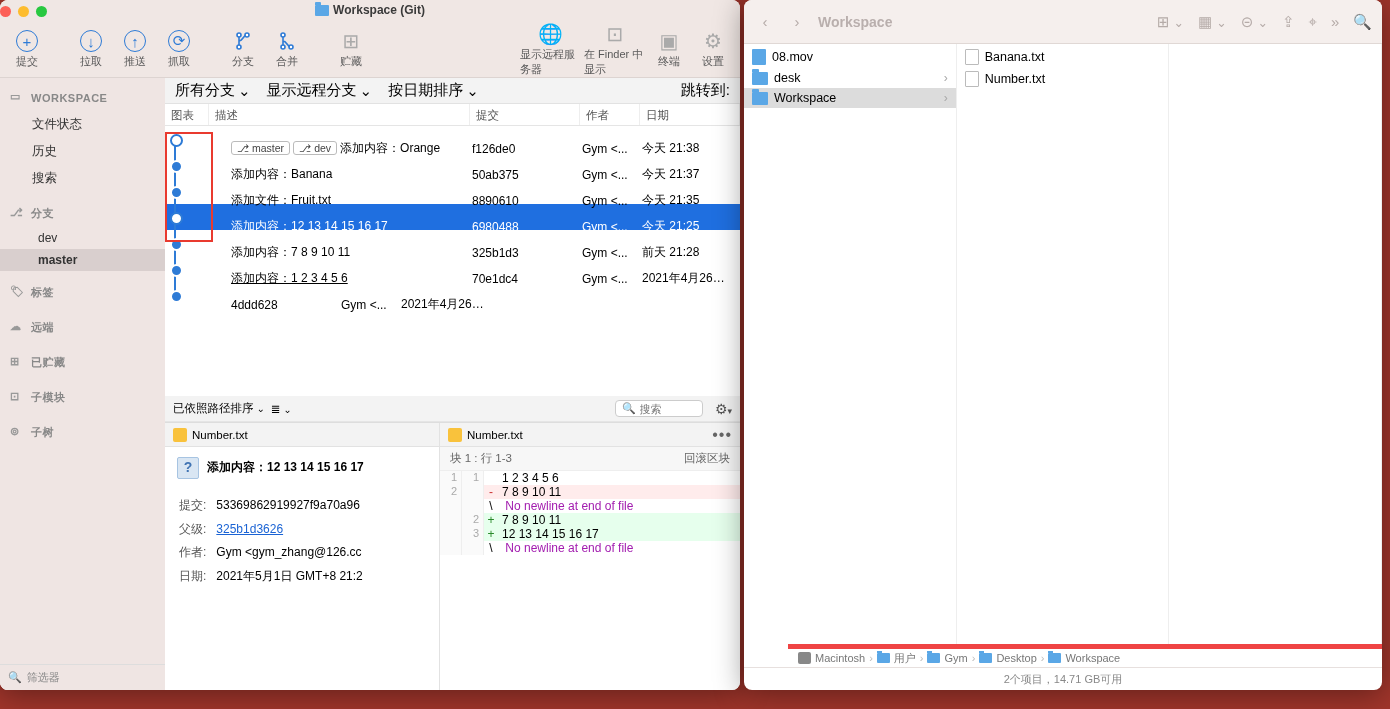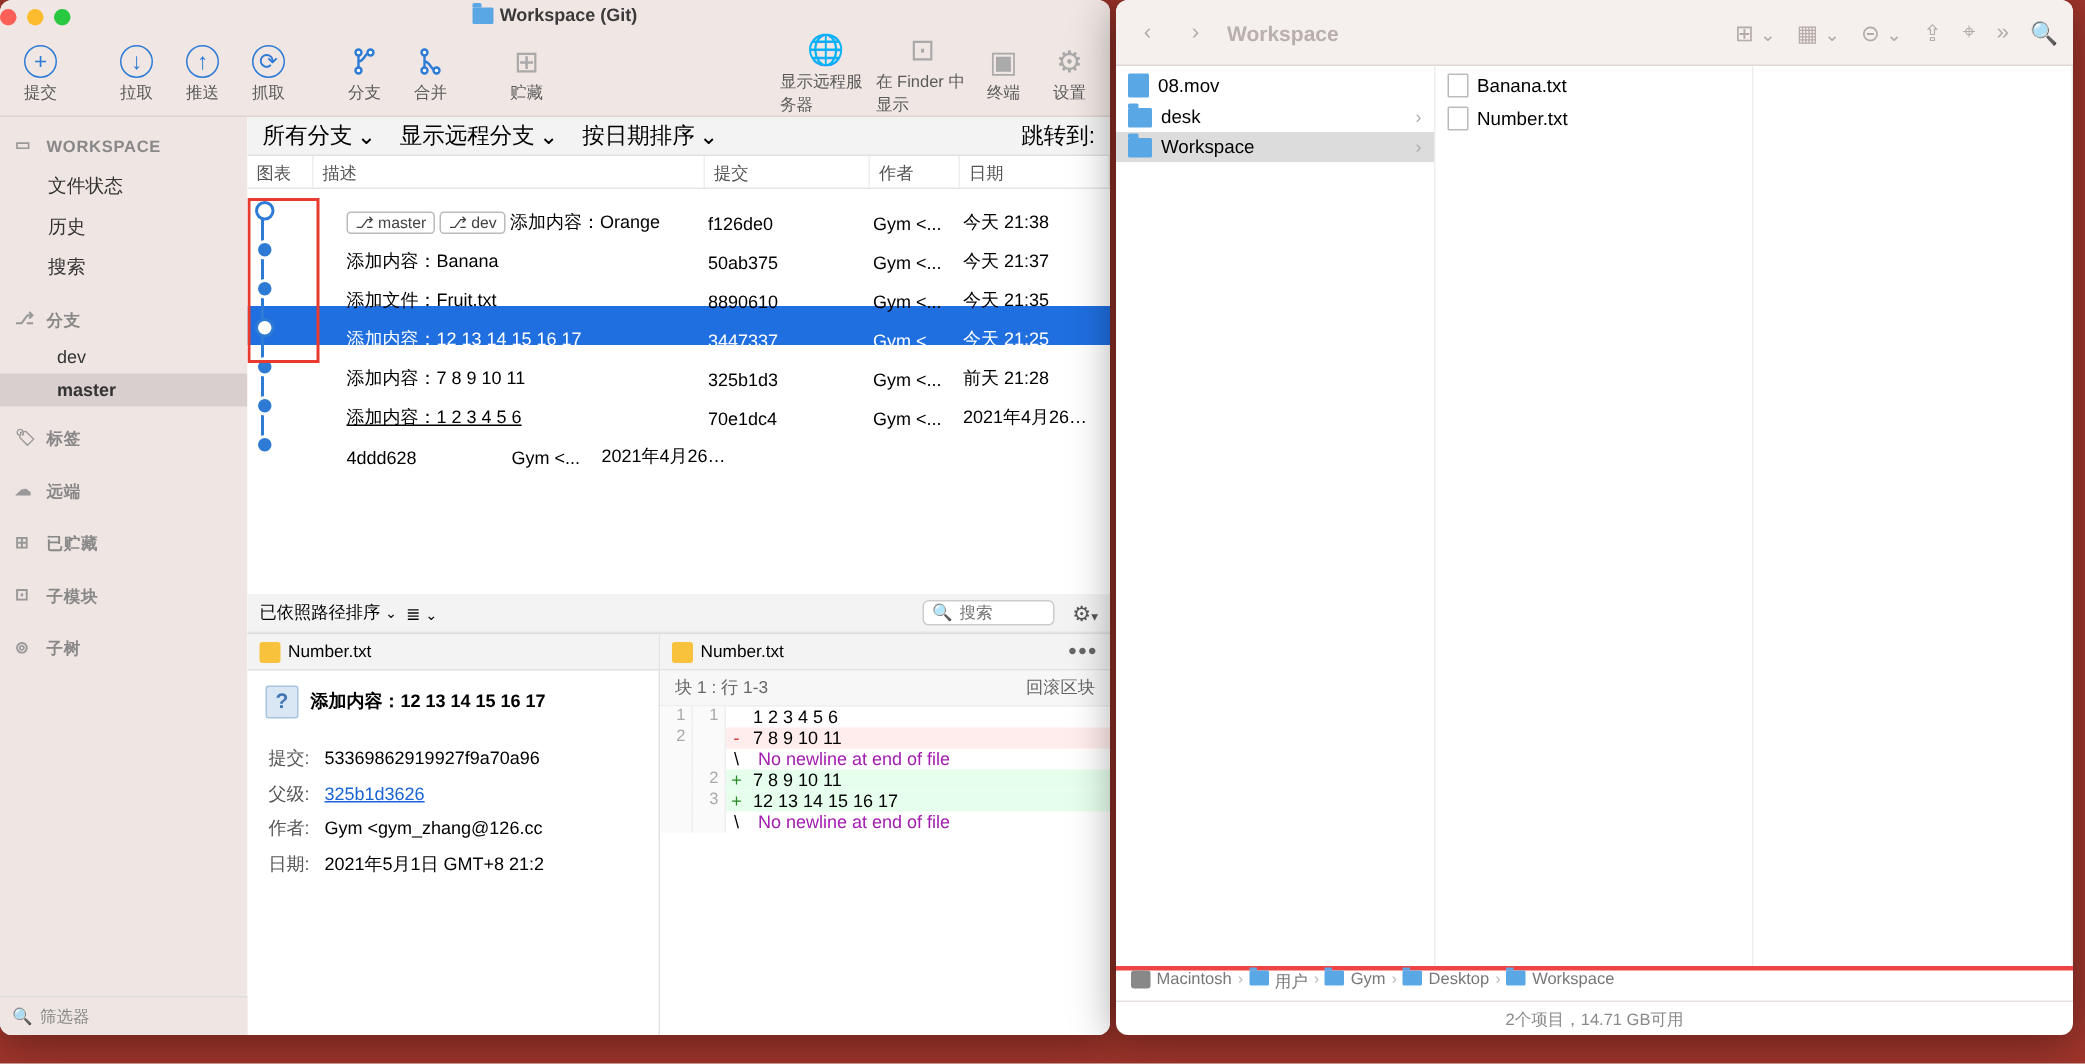--- a/index.html
+++ b/index.html
@@ -95,21 +95,21 @@
 .fn-body{display:flex;height:calc(100% - 44px - 46px);}
 .fn-col{flex:1;border-right:1px solid #eee;font-size:12.5px;padding-top:2px;}
 .fn-item{display:flex;align-items:center;gap:6px;padding:3px 8px;}
 .fn-item.sel{background:#dcdcdc;}
 .fn-fold{width:16px;height:13px;background:#5aa7e6;border-radius:1px;position:relative;}
 .fn-fold::before{content:"";position:absolute;top:-3px;left:0;width:7px;height:3px;background:#5aa7e6;border-radius:1px 1px 0 0;}
 .fn-file{width:14px;height:16px;background:#fff;border:1px solid #bbb;border-radius:1px;}
 .fn-mov{width:14px;height:16px;background:#5aa7e6;border-radius:1px;}
 .fn-chev{margin-left:auto;color:#aaa;font-size:12px;}
 
-.fn-path{height:23px;border-top:3px solid #ef4444;display:flex;padding:0 10px;font-size:11px;color:#777;gap:4px;}
+.fn-path{height:23px;border-top:5px solid #ef4444;display:flex;align-items:center;padding:0 10px;font-size:11px;color:#777;gap:4px;margin-left:44px;}
 .fn-path .sep{color:#bbb;}
 .pf{width:13px;height:10px;background:#5aa7e6;border-radius:1px;display:inline-block;position:relative;}
 .pf::before{content:"";position:absolute;top:-2px;left:0;width:5px;height:2px;background:#5aa7e6;}
 .hd{width:13px;height:12px;background:#888;border-radius:2px;display:inline-block;}
 
 .fn-status{height:23px;border-top:1px solid #e7e0de;display:flex;align-items:center;justify-content:center;font-size:11px;color:#888;}
 
 svg{display:block}
 </style>
 </head>
@@ -301,21 +301,21 @@
             <div class="cell c-commit" style="width: 110px;">8890610</div>
             <div class="cell c-author" style="width: 60px;">Gym &lt;...</div>
             <div class="cell c-date" style="width: 100px;">今天 21:35</div>
           </div>
           <div class="row sel">
             <div class="graph">
               <div class="graph-line g1"></div>
               <div class="dot open" style="left: 5px;"></div>
             </div>
             <div class="cell c-desc" style="flex: 1 1 0%;"><span>添加内容：12 13 14 15 16 17</span></div>
-            <div class="cell c-commit" style="width: 110px;">3447337</div>
+            <div class="cell c-commit" style="width: 110px;">6980488</div>
             <div class="cell c-author" style="width: 60px;">Gym &lt;...</div>
             <div class="cell c-date" style="width: 100px;">今天 21:25</div>
           </div>
           <div class="row">
             <div class="graph">
               <div class="graph-line g1"></div>
               <div class="dot" style="left: 5px;"></div>
             </div>
             <div class="cell c-desc" style="flex: 1 1 0%;"><span>添加内容：7 8 9 10 11</span></div>
             <div class="cell c-commit" style="width: 110px;">325b1d3</div>

